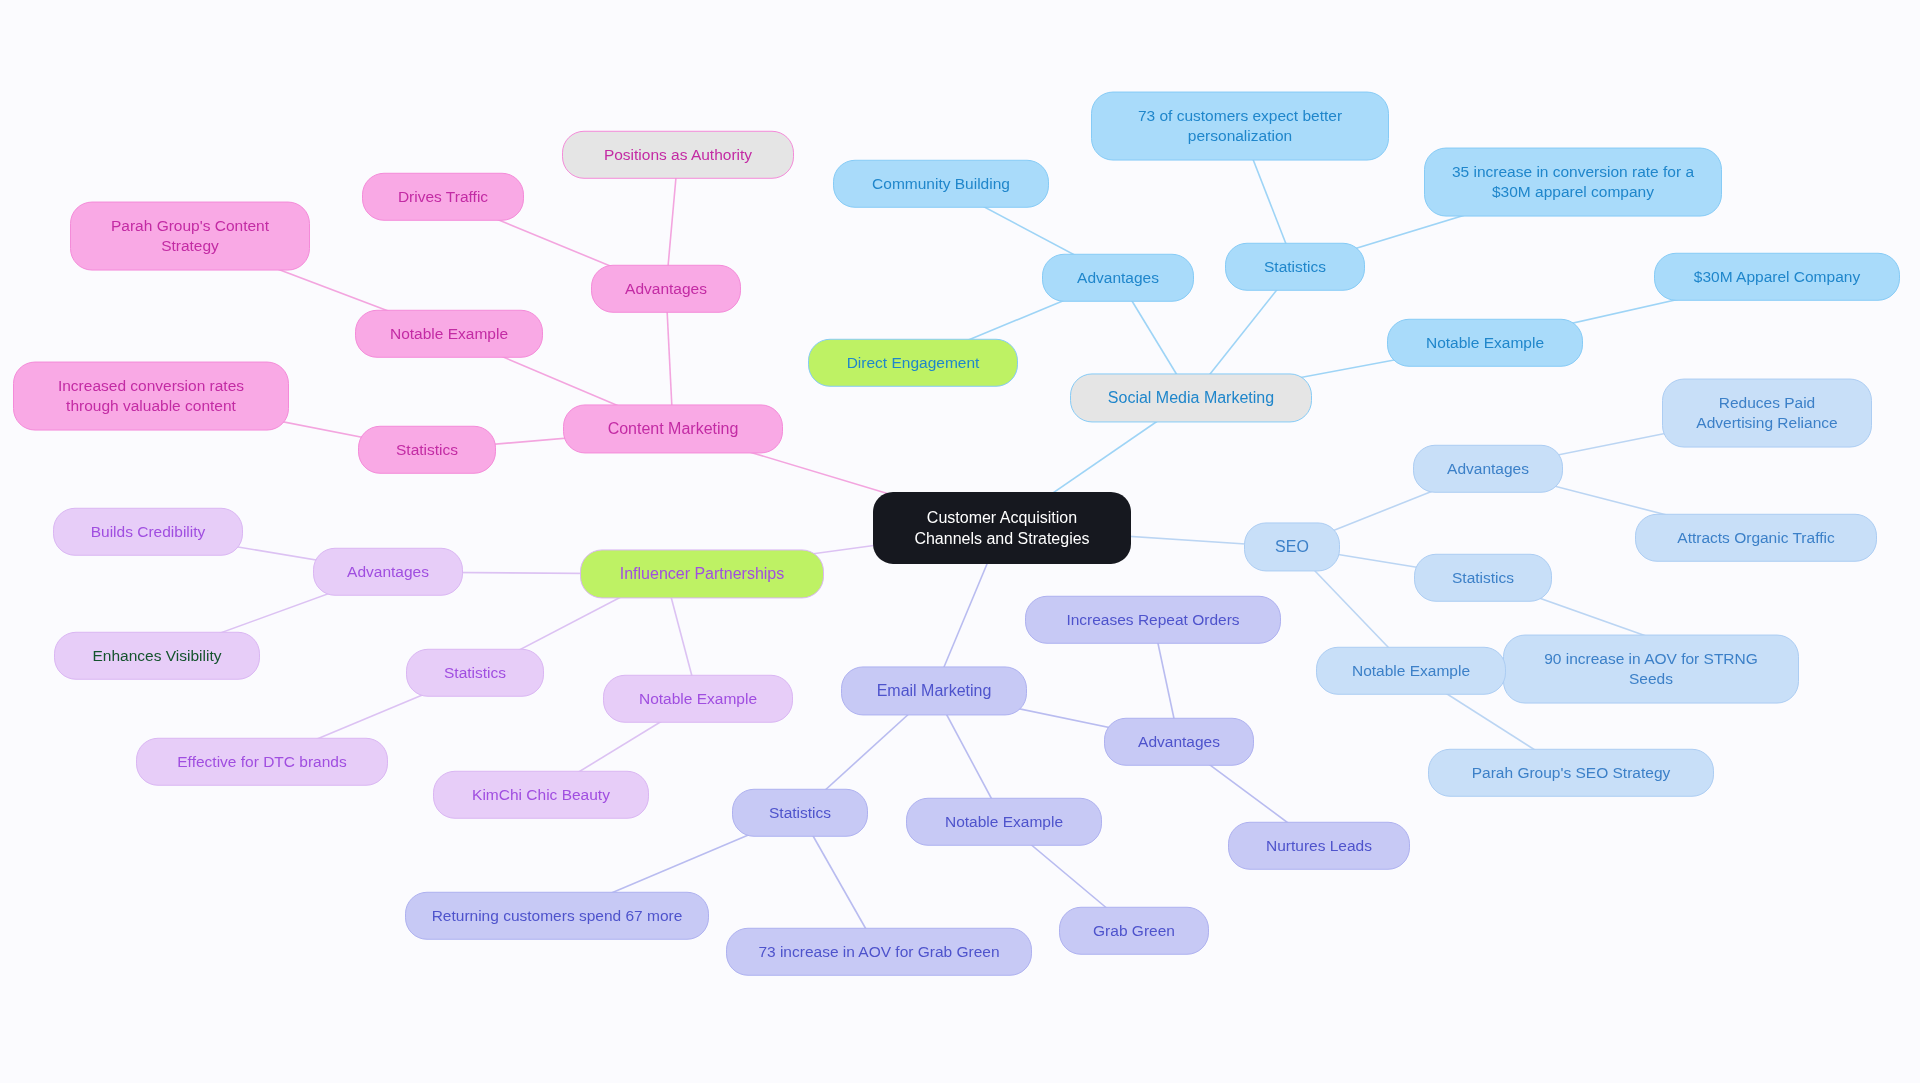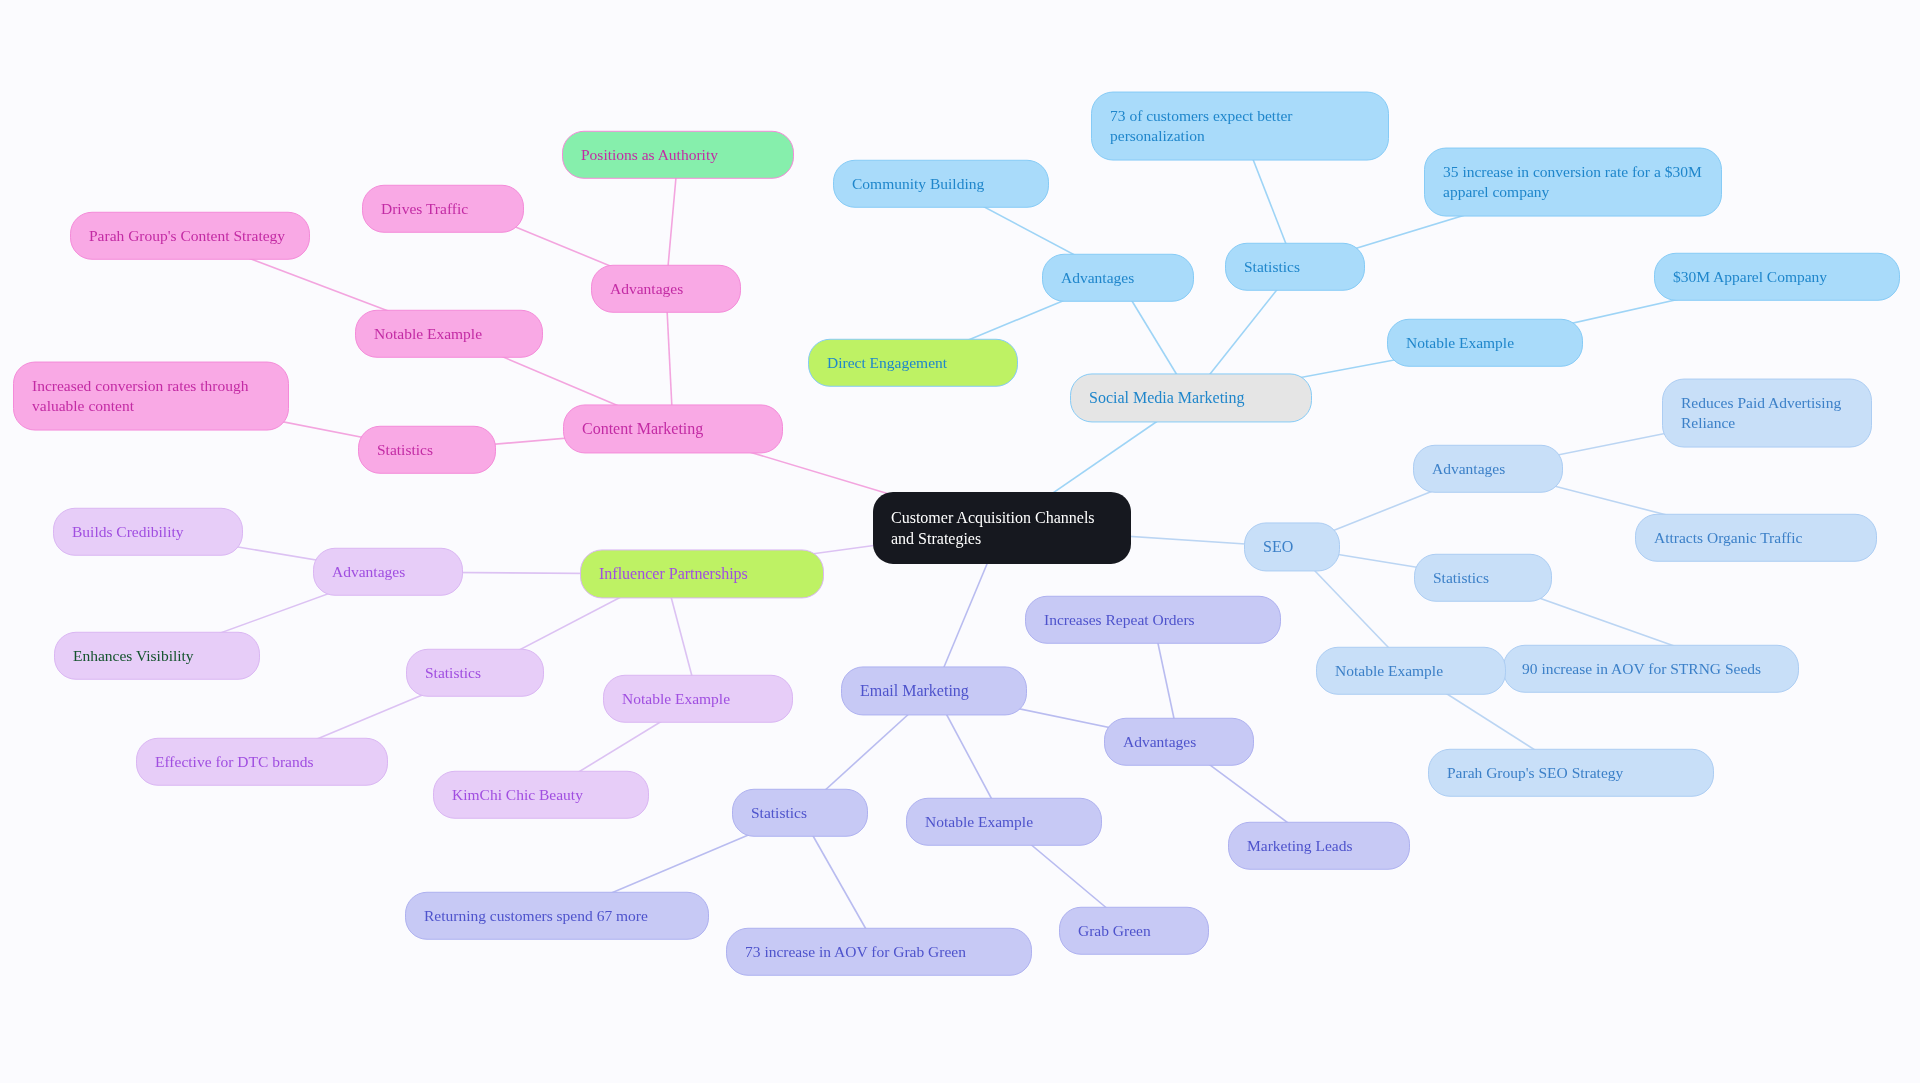--- a/index.html
+++ b/index.html
@@ -18,25 +18,25 @@
     inset: 0;
     width: 1920px;
     height: 1083px;
   }
   .node {
     position: absolute;
     transform: translate(-50%, -50%);
     border-radius: 22px;
     padding: 13px 18px;
     box-sizing: border-box;
+    text-align: center;
     font-size: 15.5px;
     line-height: 1.32;
     cursor: default;
     user-select: none;
-    font-family: Liberation Serif, serif;
   }
   .node.main { font-size: 16px; }
   .node.center-node {
     border-radius: 20px;
     padding: 15px 18px;
     font-size: 16px;
     border: none;
   }
 </style>
 </head>
@@ -83,22 +83,22 @@
       <path d="M 1179 742 Q 1249 794 1319 846" stroke="#b9bcf0" stroke-width="1.6" fill="none"></path>
       <path d="M 934 691 Q 867 752 800 813" stroke="#b9bcf0" stroke-width="1.6" fill="none"></path>
       <path d="M 800 813 Q 678.5 864.5 557 916" stroke="#b9bcf0" stroke-width="1.6" fill="none"></path>
       <path d="M 800 813 Q 839.5 882.5 879 952" stroke="#b9bcf0" stroke-width="1.6" fill="none"></path>
       <path d="M 934 691 Q 969 756.5 1004 822" stroke="#b9bcf0" stroke-width="1.6" fill="none"></path>
       <path d="M 1004 822 Q 1069 876.5 1134 931" stroke="#b9bcf0" stroke-width="1.6" fill="none"></path>
     </svg>
   <div>
       <div class="node main" style="left: 673px; top: 429px; width: 220px; background: rgb(249, 169, 229); border: 1px solid rgb(244, 139, 217); color: rgb(195, 43, 164);"><span>Content Marketing</span></div>
       <div class="node" style="left: 666px; top: 289px; width: 150px; background: rgb(249, 169, 229); border: 1px solid rgb(244, 139, 217); color: rgb(195, 43, 164);"><span>Advantages</span></div>
-      <div class="node" style="left: 443px; top: 197px; width: 162px; background: rgb(249, 169, 229); border: 1px solid rgb(244, 139, 217); color: rgb(195, 43, 164); margin-top: 12px;"><span>Drives Traffic</span></div>
-      <div class="node" style="left: 678px; top: 155px; width: 232px; background: #86efac; border: 1px solid rgb(244, 139, 217); color: rgb(195, 43, 164);"><span>Positions as Authority</span></div>
+      <div class="node" style="left: 443px; top: 197px; width: 162px; background: rgb(249, 169, 229); border: 1px solid rgb(244, 139, 217); color: rgb(195, 43, 164);"><span>Drives Traffic</span></div>
+      <div class="node" style="left: 678px; top: 155px; width: 232px; background: #e5e5e5; border: 1px solid rgb(244, 139, 217); color: rgb(195, 43, 164);"><span>Positions as Authority</span></div>
       <div class="node" style="left: 449px; top: 334px; width: 188px; background: rgb(249, 169, 229); border: 1px solid rgb(244, 139, 217); color: rgb(195, 43, 164);"><span>Notable Example</span></div>
       <div class="node" style="left: 190px; top: 236px; width: 240px; background: rgb(249, 169, 229); border: 1px solid rgb(244, 139, 217); color: rgb(195, 43, 164);"><span>Parah Group's Content Strategy</span></div>
       <div class="node" style="left: 427px; top: 450px; width: 138px; background: rgb(249, 169, 229); border: 1px solid rgb(244, 139, 217); color: rgb(195, 43, 164);"><span>Statistics</span></div>
       <div class="node" style="left: 151px; top: 396px; width: 276px; background: rgb(249, 169, 229); border: 1px solid rgb(244, 139, 217); color: rgb(195, 43, 164);"><span>Increased conversion rates through valuable content</span></div>
       <div class="node main" style="left: 702px; top: 574px; width: 244px; background: #bef264; border: 1px solid rgb(218, 182, 243); color: rgb(160, 78, 224);"><span>Influencer Partnerships</span></div>
       <div class="node" style="left: 388px; top: 572px; width: 150px; background: rgb(231, 205, 248); border: 1px solid rgb(218, 182, 243); color: rgb(160, 78, 224);"><span>Advantages</span></div>
       <div class="node" style="left: 148px; top: 532px; width: 190px; background: rgb(231, 205, 248); border: 1px solid rgb(218, 182, 243); color: rgb(160, 78, 224);"><span>Builds Credibility</span></div>
       <div class="node" style="left: 157px; top: 656px; width: 206px; background: rgb(231, 205, 248); border: 1px solid rgb(218, 182, 243); color: #14532d;"><span>Enhances Visibility</span></div>
       <div class="node" style="left: 475px; top: 673px; width: 138px; background: rgb(231, 205, 248); border: 1px solid rgb(218, 182, 243); color: rgb(160, 78, 224);"><span>Statistics</span></div>
       <div class="node" style="left: 262px; top: 762px; width: 252px; background: rgb(231, 205, 248); border: 1px solid rgb(218, 182, 243); color: rgb(160, 78, 224);"><span>Effective for DTC brands</span></div>
@@ -117,21 +117,21 @@
       <div class="node" style="left: 1488px; top: 469px; width: 150px; background: rgb(200, 223, 248); border: 1px solid rgb(172, 205, 243); color: rgb(60, 128, 200);"><span>Advantages</span></div>
       <div class="node" style="left: 1767px; top: 413px; width: 210px; background: rgb(200, 223, 248); border: 1px solid rgb(172, 205, 243); color: rgb(60, 128, 200);"><span>Reduces Paid Advertising Reliance</span></div>
       <div class="node" style="left: 1756px; top: 538px; width: 242px; background: rgb(200, 223, 248); border: 1px solid rgb(172, 205, 243); color: rgb(60, 128, 200);"><span>Attracts Organic Traffic</span></div>
       <div class="node" style="left: 1483px; top: 578px; width: 138px; background: rgb(200, 223, 248); border: 1px solid rgb(172, 205, 243); color: rgb(60, 128, 200);"><span>Statistics</span></div>
       <div class="node" style="left: 1651px; top: 669px; width: 296px; background: rgb(200, 223, 248); border: 1px solid rgb(172, 205, 243); color: rgb(60, 128, 200);"><span>90 increase in AOV for STRNG Seeds</span></div>
       <div class="node" style="left: 1411px; top: 671px; width: 190px; background: rgb(200, 223, 248); border: 1px solid rgb(172, 205, 243); color: rgb(60, 128, 200);"><span>Notable Example</span></div>
       <div class="node" style="left: 1571px; top: 773px; width: 286px; background: rgb(200, 223, 248); border: 1px solid rgb(172, 205, 243); color: rgb(60, 128, 200);"><span>Parah Group's SEO Strategy</span></div>
       <div class="node main" style="left: 934px; top: 691px; width: 186px; background: rgb(199, 201, 245); border: 1px solid rgb(174, 177, 240); color: rgb(78, 83, 204);"><span>Email Marketing</span></div>
       <div class="node" style="left: 1179px; top: 742px; width: 150px; background: rgb(199, 201, 245); border: 1px solid rgb(174, 177, 240); color: rgb(78, 83, 204);"><span>Advantages</span></div>
       <div class="node" style="left: 1153px; top: 620px; width: 256px; background: rgb(199, 201, 245); border: 1px solid rgb(174, 177, 240); color: rgb(78, 83, 204);"><span>Increases Repeat Orders</span></div>
-      <div class="node" style="left: 1319px; top: 846px; width: 182px; background: rgb(199, 201, 245); border: 1px solid rgb(174, 177, 240); color: rgb(78, 83, 204);"><span>Marketing Leads</span></div>
+      <div class="node" style="left: 1319px; top: 846px; width: 182px; background: rgb(199, 201, 245); border: 1px solid rgb(174, 177, 240); color: rgb(78, 83, 204);"><span>Nurtures Leads</span></div>
       <div class="node" style="left: 800px; top: 813px; width: 136px; background: rgb(199, 201, 245); border: 1px solid rgb(174, 177, 240); color: rgb(78, 83, 204);"><span>Statistics</span></div>
       <div class="node" style="left: 557px; top: 916px; width: 304px; background: rgb(199, 201, 245); border: 1px solid rgb(174, 177, 240); color: rgb(78, 83, 204);"><span>Returning customers spend 67 more</span></div>
       <div class="node" style="left: 879px; top: 952px; width: 306px; background: rgb(199, 201, 245); border: 1px solid rgb(174, 177, 240); color: rgb(78, 83, 204);"><span>73 increase in AOV for Grab Green</span></div>
       <div class="node" style="left: 1004px; top: 822px; width: 196px; background: rgb(199, 201, 245); border: 1px solid rgb(174, 177, 240); color: rgb(78, 83, 204);"><span>Notable Example</span></div>
       <div class="node" style="left: 1134px; top: 931px; width: 150px; background: rgb(199, 201, 245); border: 1px solid rgb(174, 177, 240); color: rgb(78, 83, 204);"><span>Grab Green</span></div>
       <div class="node center-node" style="left: 1002px; top: 528px; width: 258px; background: rgb(22, 24, 31); color: rgb(255, 255, 255);"><span>Customer Acquisition Channels and Strategies</span></div>
     </div>
 </div>
 
 </body></html>

